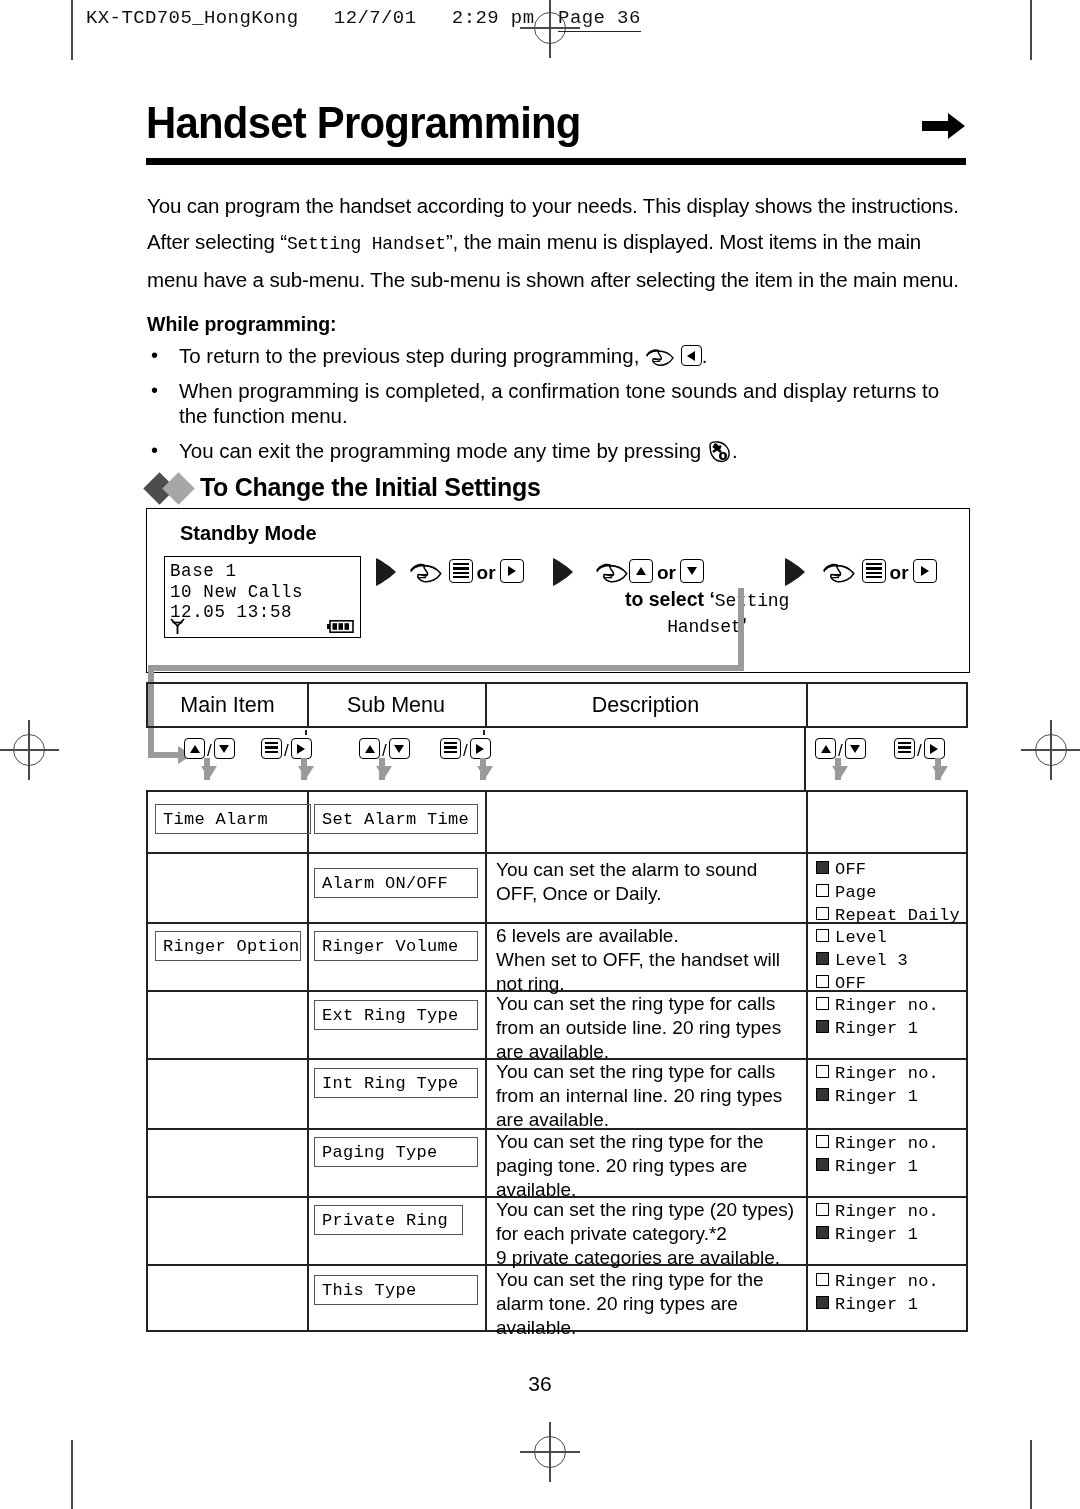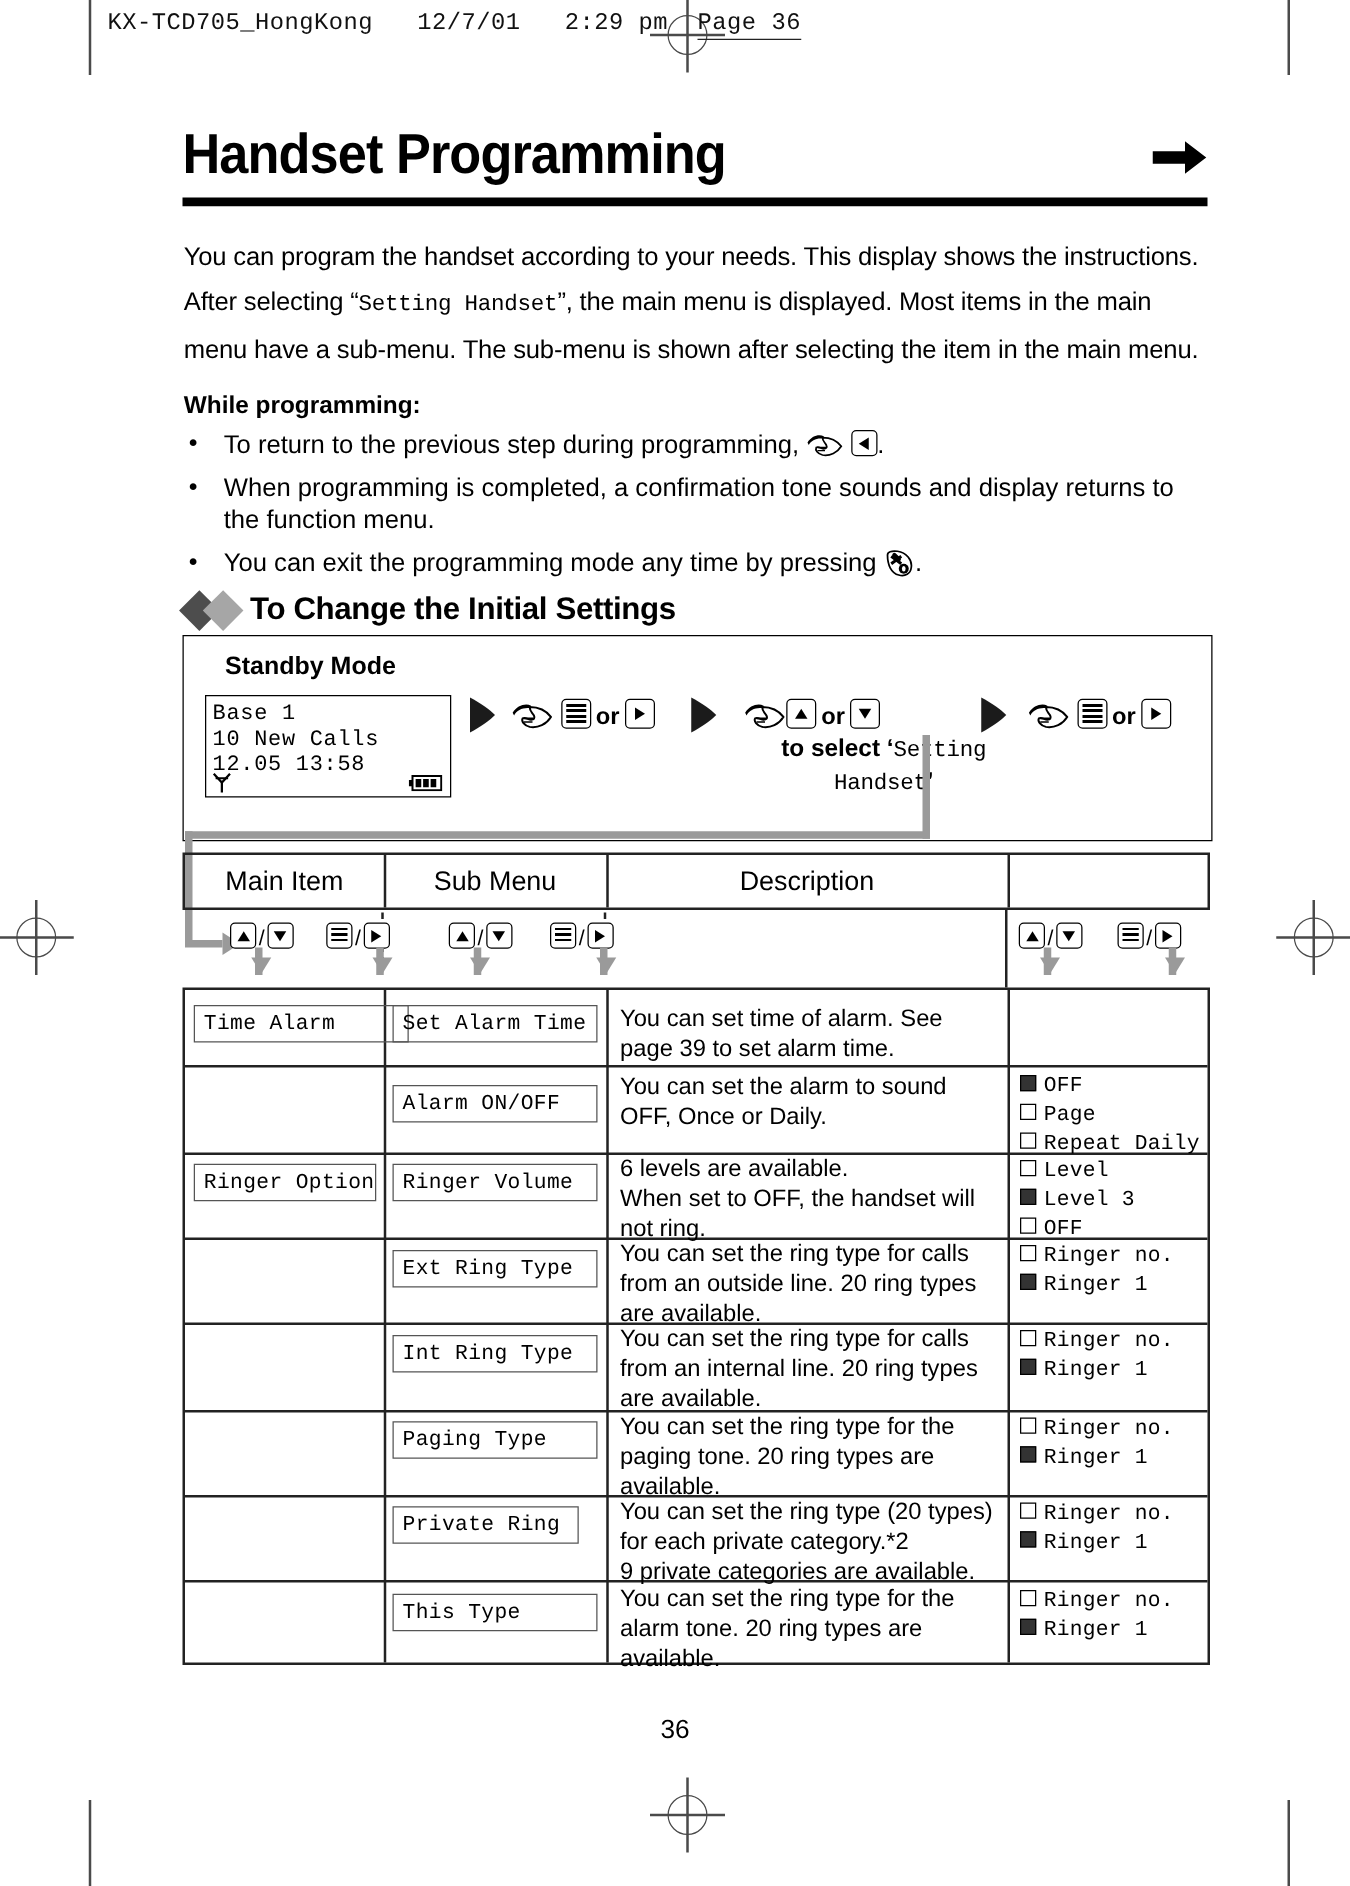--- a/index.html
+++ b/index.html
@@ -312,27 +312,26 @@
   <div class="vline" style="left:658px;"></div>
 
   <div class="hline" style="top:60px;"></div>
   <div class="hline" style="top:130px;"></div>
   <div class="hline" style="top:198px;"></div>
   <div class="hline" style="top:266px;"></div>
   <div class="hline" style="top:336px;"></div>
   <div class="hline" style="top:404px;"></div>
   <div class="hline" style="top:472px;"></div>
 
-  <div class="cellbox" style="left:7px;top:12px;width:172px;height:30px;">
+  <div class="cellbox" style="left:7px;top:12px;width:156px;height:30px;">
       <span>Time Alarm</span>
     </div>
   <div class="cellbox" style="left:166px;top:12px;width:164px;height:30px;">
       <span>Set Alarm Time</span>
     </div>
-  <div class="desc" style="left:348px;top:12px;width:302px;"><span>You can set time of alarm. See page 39 to set alarm time.</span></div>
 
   <div class="cellbox" style="left:166px;top:76px;width:164px;height:30px;">
       <span>Alarm ON/OFF</span>
     </div>
   <div class="desc" style="left:348px;top:66px;width:302px;"><span>You can set the alarm to sound OFF, Once or Daily.</span></div>
   <div class="setc" style="left:668px;top:66px;">
     <div><span class="cb on"></span><span>OFF</span></div>
     <div><span class="cb"></span><span>Page</span></div>
     <div><span class="cb"></span><span>Repeat Daily</span></div>
   </div>

